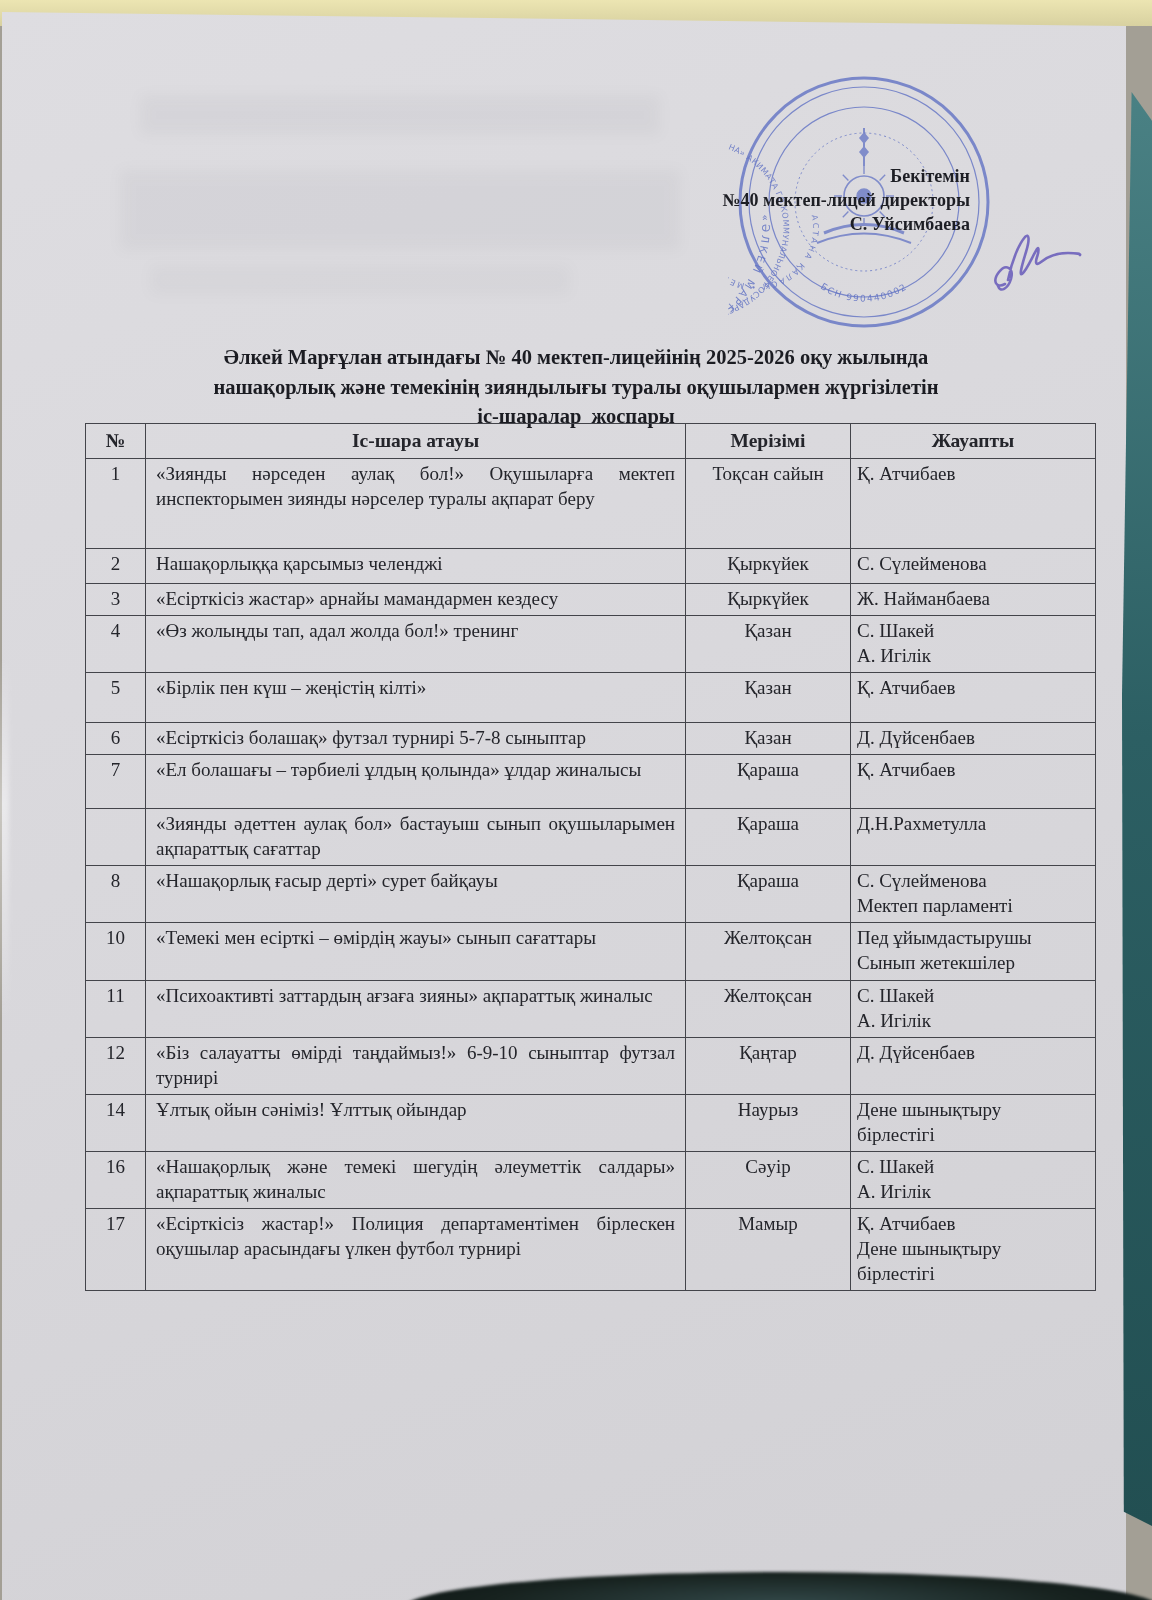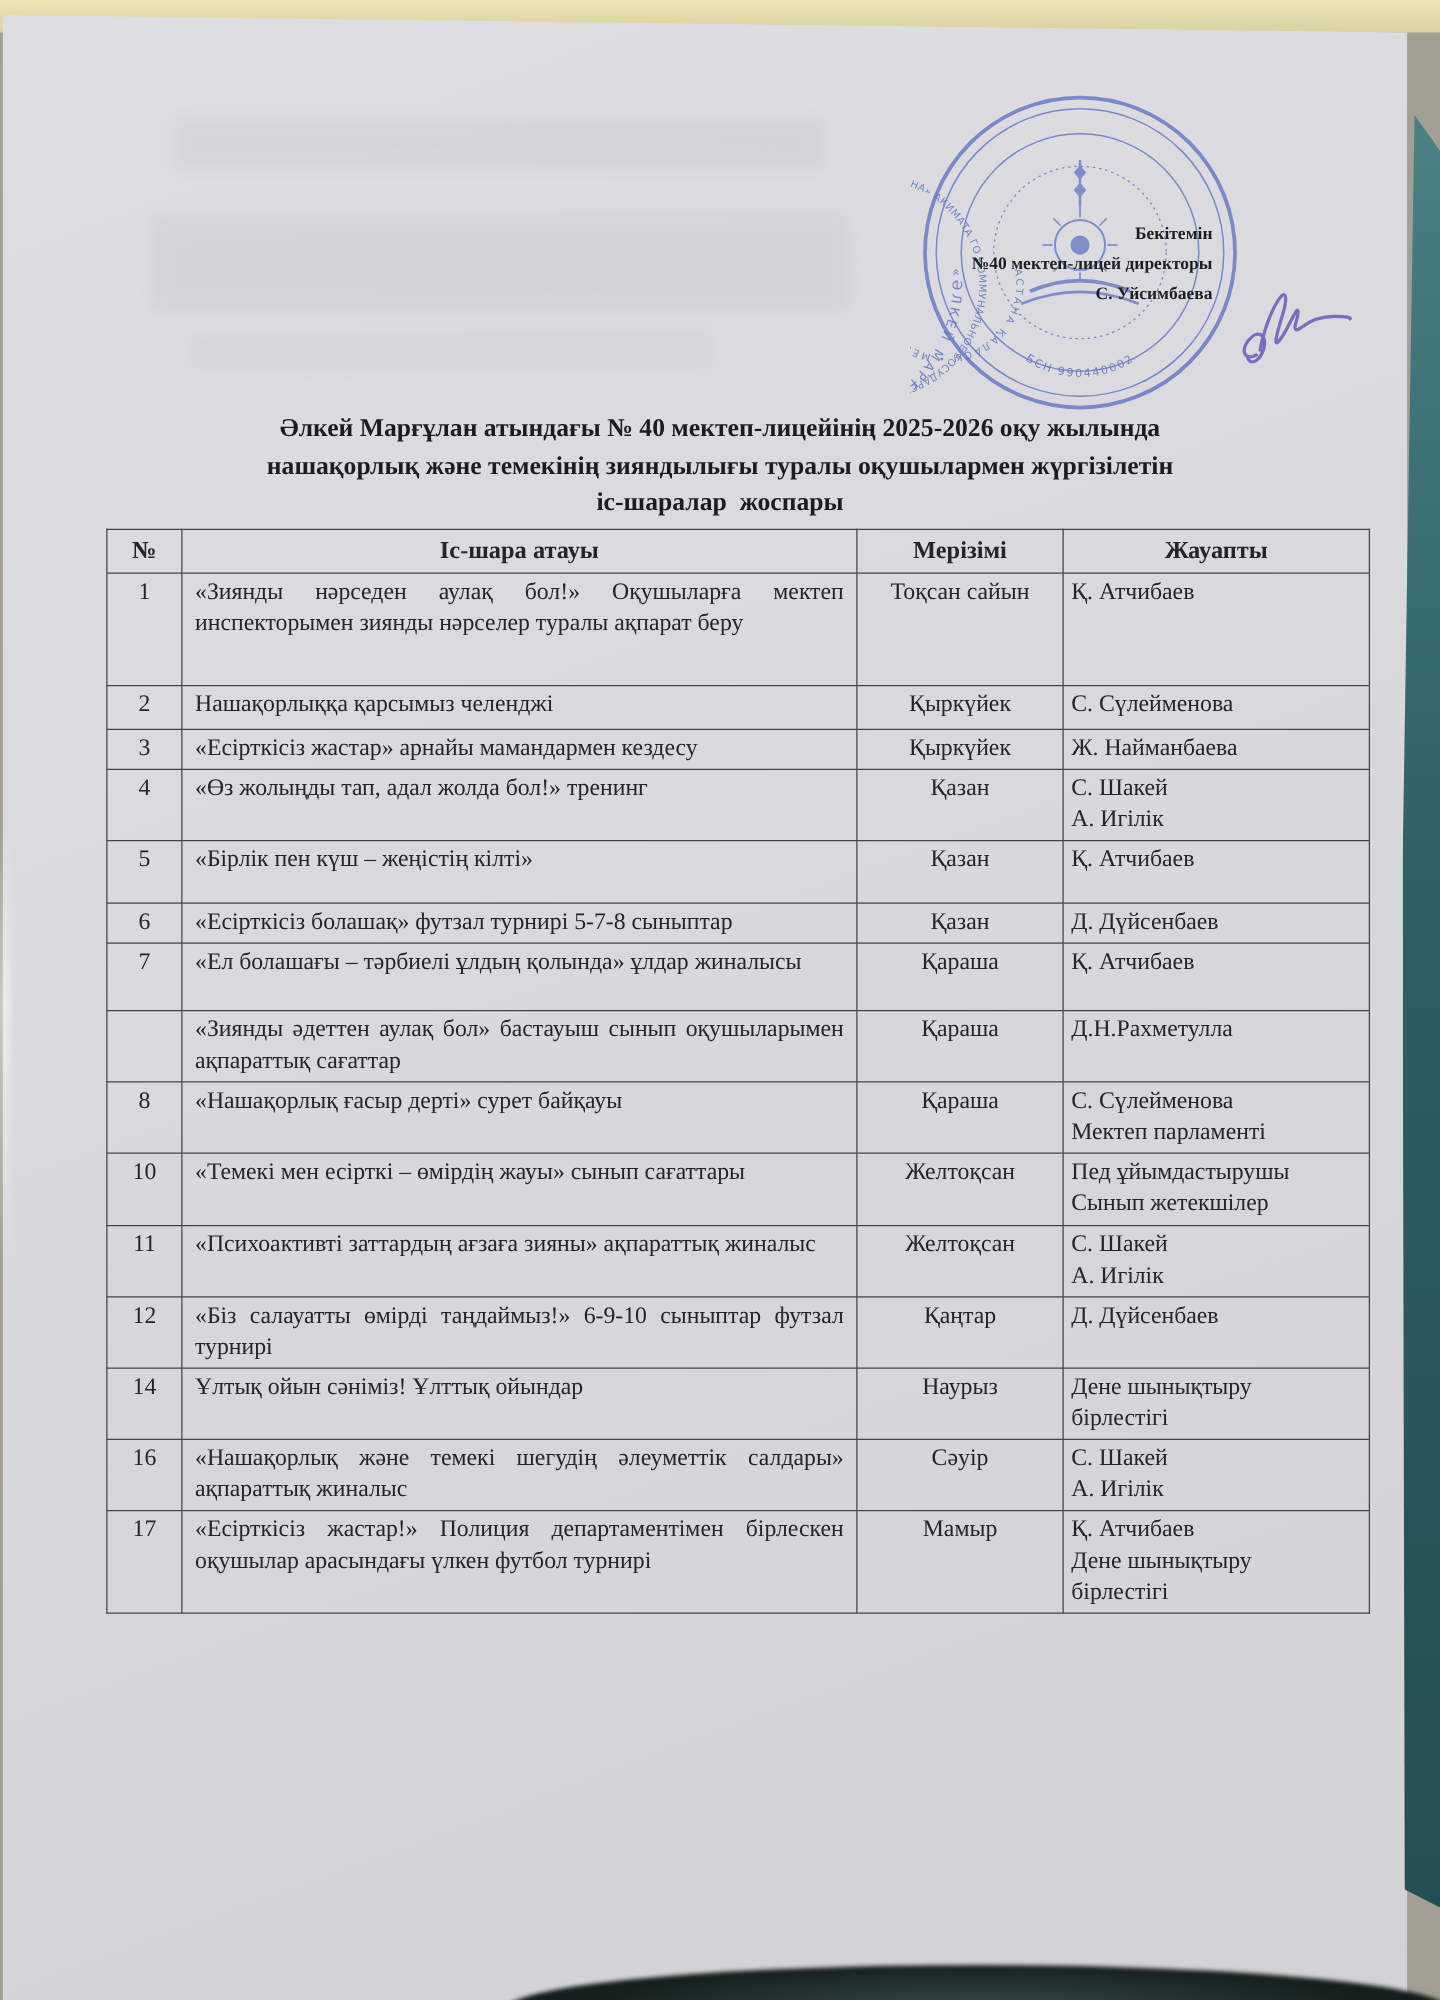--- a/index.html
+++ b/index.html
@@ -17,29 +17,29 @@
   .bottom-shadow{position:absolute;left:404px;top:1572px;width:756px;height:72px;
          border-radius:50%;z-index:7;filter:blur(1.5px);
          background:radial-gradient(ellipse at 50% 45%,#33494a 0%,#17221f 55%,#0e1716 78%);}
   .edge-gloss{position:absolute;left:-3px;top:660px;width:12px;height:360px;
          background:linear-gradient(#ffffff00,#ffffffcc 40%,#ffffff66 70%,#ffffff00);
          border-radius:8px;filter:blur(2px);opacity:.55;z-index:5;}
   .smudge{position:absolute;background:#5a5a66;filter:blur(7px);z-index:3;}
   
   #content{position:absolute;inset:0;z-index:4;color:#212228;}
   
-  .approval{position:absolute;left:540px;top:176px;width:430px;text-align:right;
-            font-weight:bold;font-size:14px;line-height:24px;color:#1d1e24;}
+  .approval{position:absolute;left:540px;top:164px;width:430px;text-align:right;
+            font-weight:bold;font-size:18px;line-height:24px;color:#1d1e24;}
   
   .stamp{position:absolute;left:728px;top:66px;width:272px;height:272px;}
   .stamp svg{display:block;}
   
   .signature{position:absolute;left:975px;top:222px;width:140px;height:84px;}
   
-  .doc-title{position:absolute;left:96px;top:329px;width:960px;text-align:center;
+  .doc-title{position:absolute;left:96px;top:343px;width:960px;text-align:center;
              font-weight:bold;font-size:20.5px;line-height:29.5px;color:#1b1c22;}
   .doc-title div{white-space:pre;}
   
   .tbl-wrap{position:absolute;left:85px;top:423px;}
   table{border-collapse:collapse;table-layout:fixed;width:1010px;
         font-size:19px;line-height:1.32;color:#24252b;}
   td,th{border:1.6px solid #43444a;vertical-align:top;padding:2px 6px 4px;
         overflow:hidden;}
   th{font-weight:bold;text-align:center;padding:4px 4px;font-size:19.5px;
      height:24px;vertical-align:middle;}

